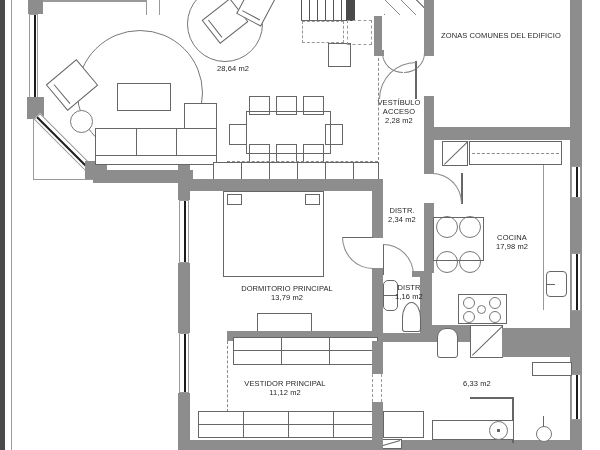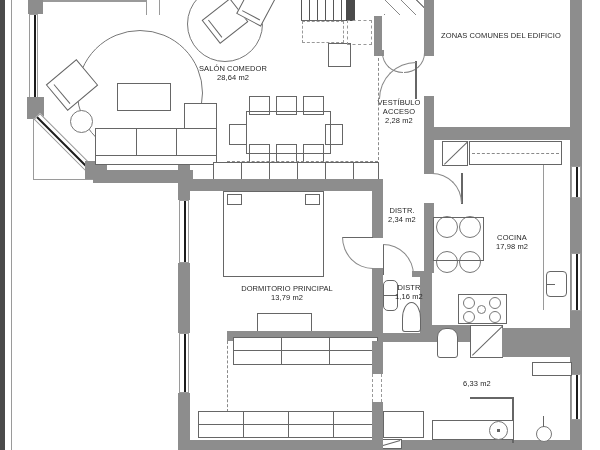--- a/index.html
+++ b/index.html
@@ -201,21 +201,20 @@
   <div class="dash-v" style="left:227px;top:341px;height:71px"></div>
   <div class="wrb" style="left:198px;top:411px;width:181px;height:27px;background-image:repeating-linear-gradient(90deg,transparent 0 44px,#666 44px 45px)">
     <div class="ln" style="left:0;top:12px;width:179px;height:1px"></div>
   </div>
   <div class="w" style="left:372px;top:341px;width:11px;height:33px"></div>
   <div class="dashr" style="left:372px;top:374px;width:10px;height:28px;border-top:0;border-bottom:0"></div>
   <div class="w" style="left:372px;top:402px;width:11px;height:48px"></div>
   <div class="f" style="left:383px;top:411px;width:41px;height:27px"></div>
 
   <div class="lbl" style="left:158px;top:64px;width:150px">
-    <div>SALÓN COMEDOR</div>
     <div>28,64 m2</div>
   </div>
   <div class="lbl" style="left:416px;top:31px;width:170px">
     <div>ZONAS COMUNES DEL EDIFICIO</div>
   </div>
   <div class="lbl" style="left:369px;top:98px;width:60px">
     <div>VESTÍBULO</div>
     <div>ACCESO</div>
     <div>2,28 m2</div>
   </div>
@@ -228,17 +227,21 @@
     <div>17,98 m2</div>
   </div>
   <div class="lbl" style="left:207px;top:284px;width:160px">
     <div>DORMITORIO PRINCIPAL</div>
     <div>13,79 m2</div>
   </div>
   <div class="lbl" style="left:388px;top:283px;width:42px">
     <div>DISTR</div>
     <div>1,16 m2</div>
   </div>
+  <div class="lbl" style="left:210px;top:379px;width:150px">
+    <div>VESTIDOR PRINCIPAL</div>
+    <div>11,12 m2</div>
+  </div>
   <div class="lbl" style="left:407px;top:379px;width:140px">
     <div>6,33 m2</div>
   </div>
 
 </div>
 
 </body></html>

